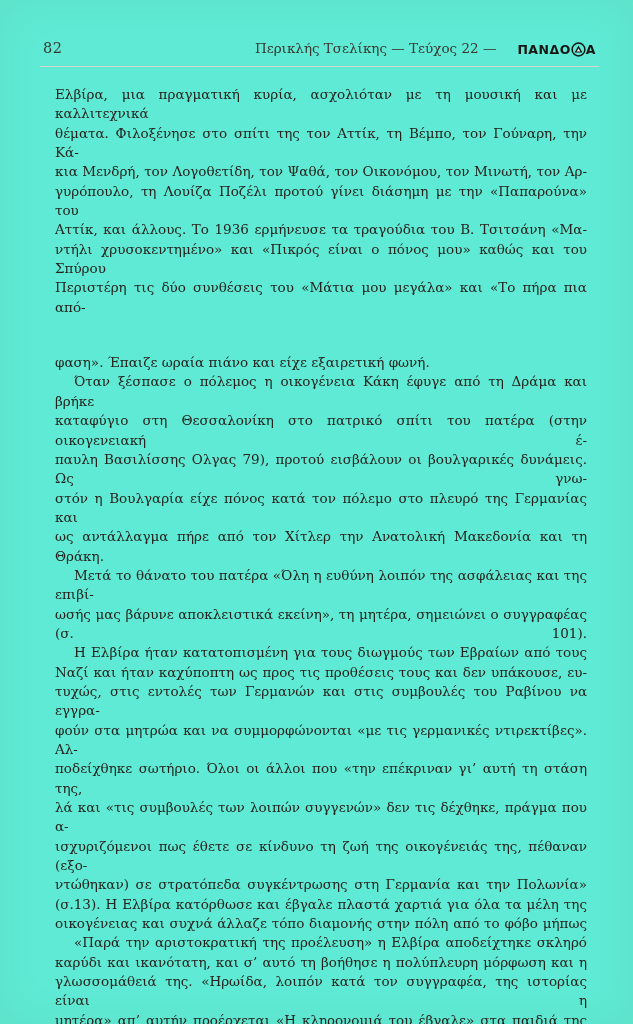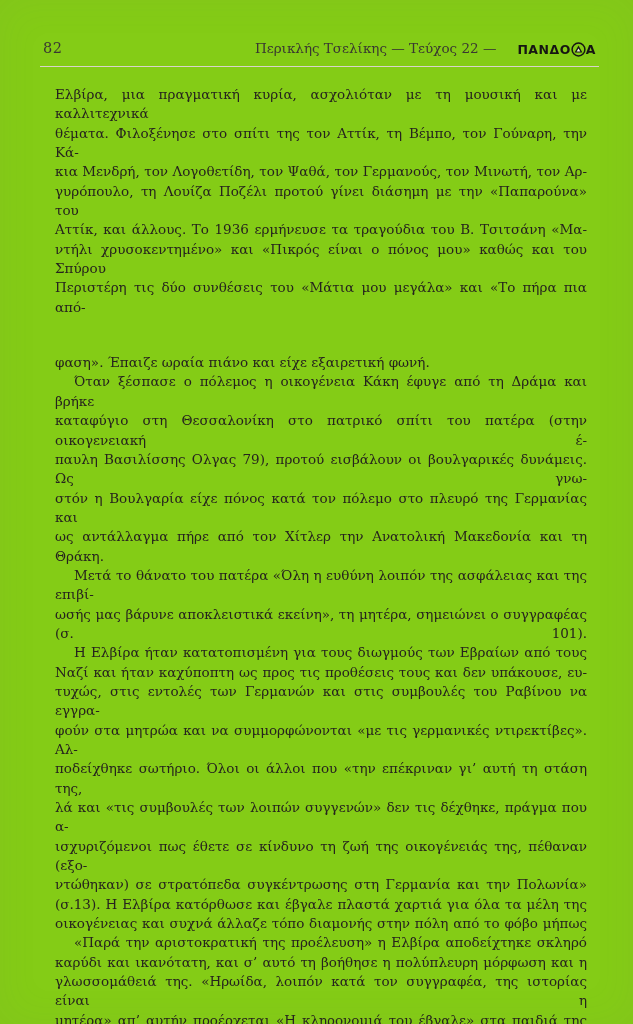--- a/index.html
+++ b/index.html
@@ -43,21 +43,21 @@
     text-align:justify;
     text-align-last:justify;
     white-space:normal;
   }
   .line.end{text-align-last:left;margin-top:36px;}
   .line.indent{text-indent:19px;}
 </style>
 </head>
 <body>
 
-<div class="page" style="background: #84cc16; color: rgb(38, 35, 30);">
+<div class="page" style="background: #5eead4; color: rgb(38, 35, 30);">
 
   <header class="header">
     <span class="pagenum">82</span>
     <span class="running">
       <span>Περικλής Τσελίκης — Τεύχος 22 —</span>
       <span class="logo">
         <span>ΠΑΝΔΟ</span>
         <svg width="15" height="15" viewBox="0 0 15 15" aria-hidden="true">
           <circle cx="7.5" cy="7.5" r="6.4" fill="none" stroke="#161513" stroke-width="1.5"></circle>
           <polygon points="7.5,3.4 11.4,10.6 3.6,10.6" fill="#161513"></polygon>
@@ -66,21 +66,21 @@
         <span>Α</span>
       </span>
     </span>
   </header>
 
   <div class="rule" style="background: rgb(216, 212, 203);"></div>
 
   <main class="body" id="body-lines">
       <div class="line">Ελβίρα, μια πραγματική κυρία, ασχολιόταν με τη μουσική και με καλλιτεχνικά</div>
       <div class="line">θέματα. Φιλοξένησε στο σπίτι της τον Αττίκ, τη Βέμπο, τον Γούναρη, την Κά-</div>
-      <div class="line">κια Μενδρή, τον Λογοθετίδη, τον Ψαθά, τον Γερμανούς, τον Μινωτή, τον Αρ-</div>
+      <div class="line">κια Μενδρή, τον Λογοθετίδη, τον Ψαθά, τον Οικονόμου, τον Μινωτή, τον Αρ-</div>
       <div class="line">γυρόπουλο, τη Λουίζα Ποζέλι προτού γίνει διάσημη με την «Παπαρούνα» του</div>
       <div class="line">Αττίκ, και άλλους. Το 1936 ερμήνευσε τα τραγούδια του Β. Τσιτσάνη «Μα-</div>
       <div class="line">ντήλι χρυσοκεντημένο» και «Πικρός είναι ο πόνος μου» καθώς και του Σπύρου</div>
       <div class="line">Περιστέρη τις δύο συνθέσεις του «Μάτια μου μεγάλα» και «Το πήρα πια από-</div>
       <div class="line end">φαση». Έπαιζε ωραία πιάνο και είχε εξαιρετική φωνή.</div>
       <div class="line indent">Όταν ξέσπασε ο πόλεμος η οικογένεια Κάκη έφυγε από τη Δράμα και βρήκε</div>
       <div class="line">καταφύγιο στη Θεσσαλονίκη στο πατρικό σπίτι του πατέρα (στην οικογενειακή έ-</div>
       <div class="line">παυλη Βασιλίσσης Ολγας 79), προτού εισβάλουν οι βουλγαρικές δυνάμεις. Ως γνω-</div>
       <div class="line">στόν η Βουλγαρία είχε πόνος κατά τον πόλεμο στο πλευρό της Γερμανίας και</div>
       <div class="line">ως αντάλλαγμα πήρε από τον Χίτλερ την Ανατολική Μακεδονία και τη Θράκη.</div>

